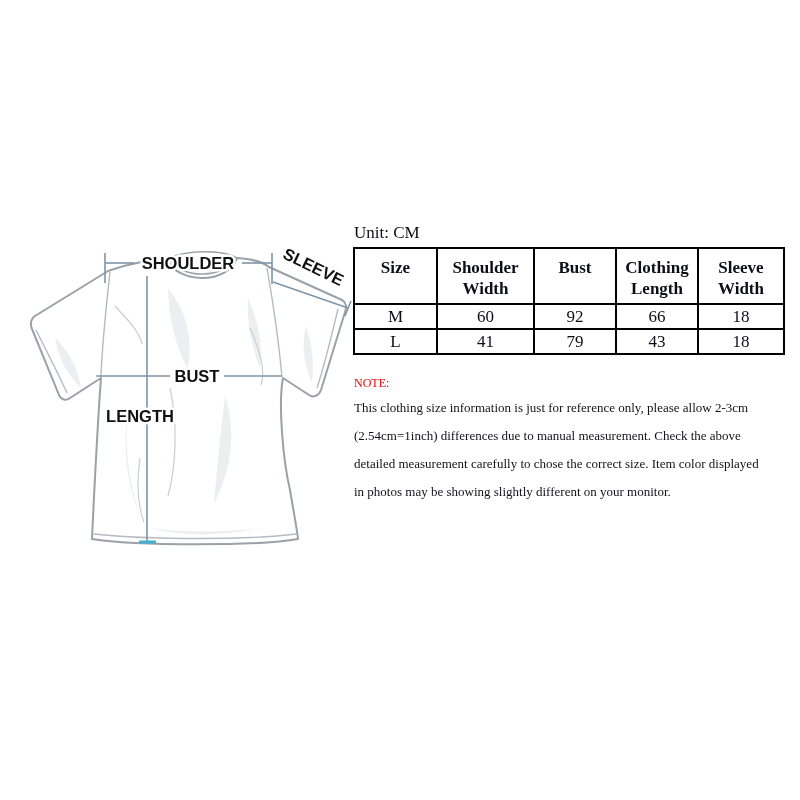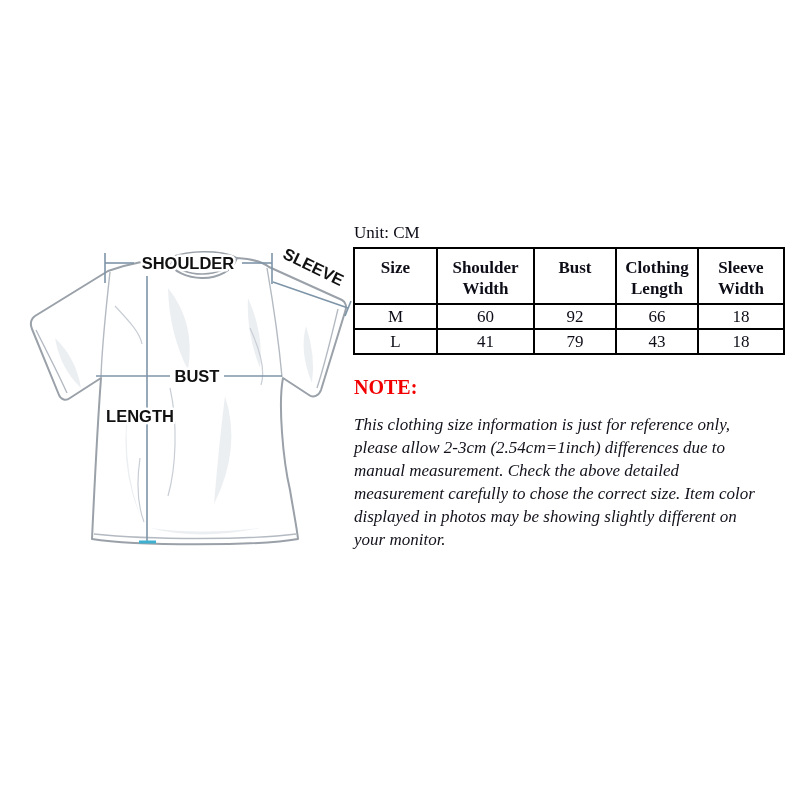--- a/index.html
+++ b/index.html
@@ -18,22 +18,22 @@
   .unit-label{font-weight:normal;font-size:17px;color:#0d0d18;margin:0 0 4px 1px;}
 
   table.size-table{border-collapse:collapse;table-layout:fixed;width:430px;
                    font-size:17px;color:#0d0d18;}
   table.size-table th,table.size-table td{border:2px solid #000;text-align:center;
                    padding:0;overflow:hidden;}
   table.size-table th{font-weight:bold;vertical-align:top;height:46px;padding-top:8px;line-height:21px;}
   table.size-table td{height:23px;line-height:23px;}
 
   .note-block{margin-top:21px;}
-  .note-title{color:#f20000;font-weight:bold;font-size:20px;margin:0 0 14px 1px;}
-  .note-body{font-size:17px;line-height:23px;width:407px;color:#12121c;margin-left:1px;font-style:italic;}
+  .note-title{color:#f20000;font-weight:normal;font-size:12px;margin:0 0 3px 1px;}
+  .note-body{font-size:13px;line-height:28px;width:407px;color:#12121c;margin-left:1px;}
 </style>
 </head>
 <body>
 
 <div id="canvas">
 
   <div class="shirt-wrap">
     <svg width="346" height="346" viewBox="0 0 346 346">
 
       <g stroke="#9aa1a9" stroke-width="2" fill="#ffffff" stroke-linejoin="round" stroke-linecap="round">

